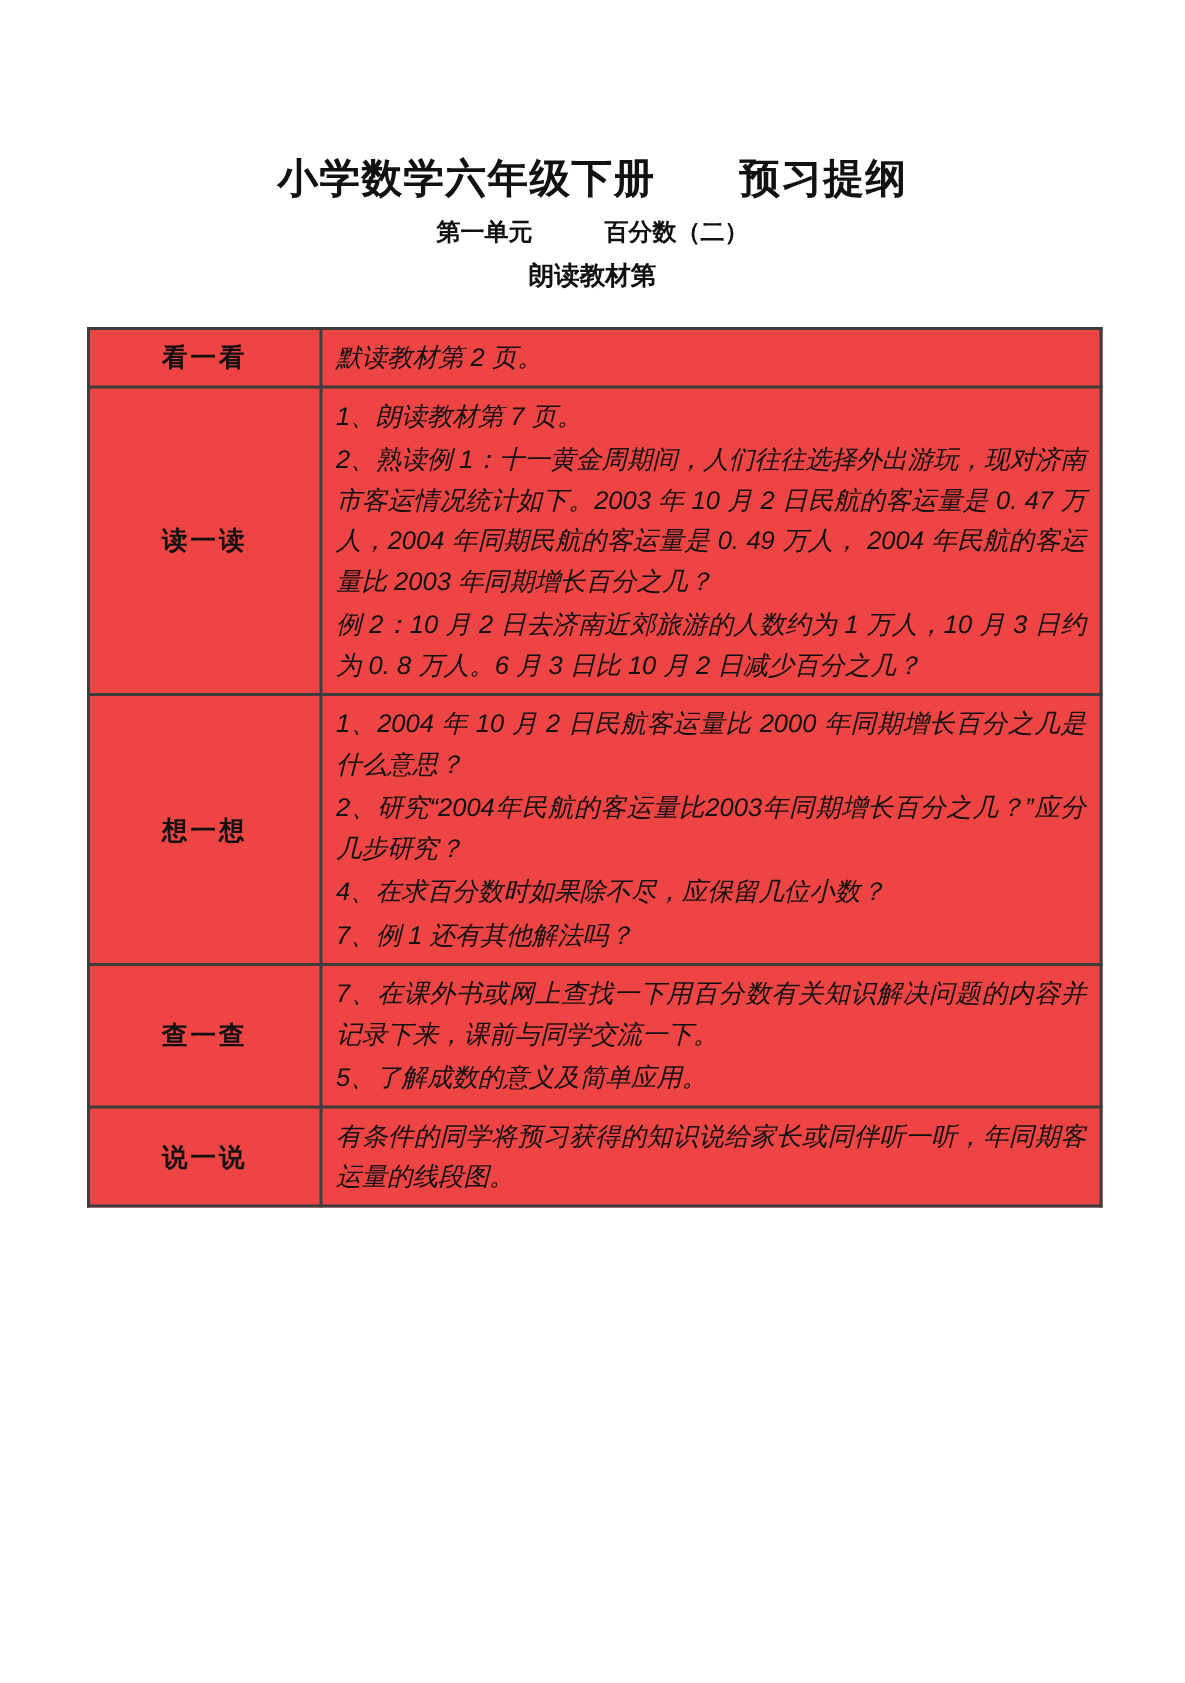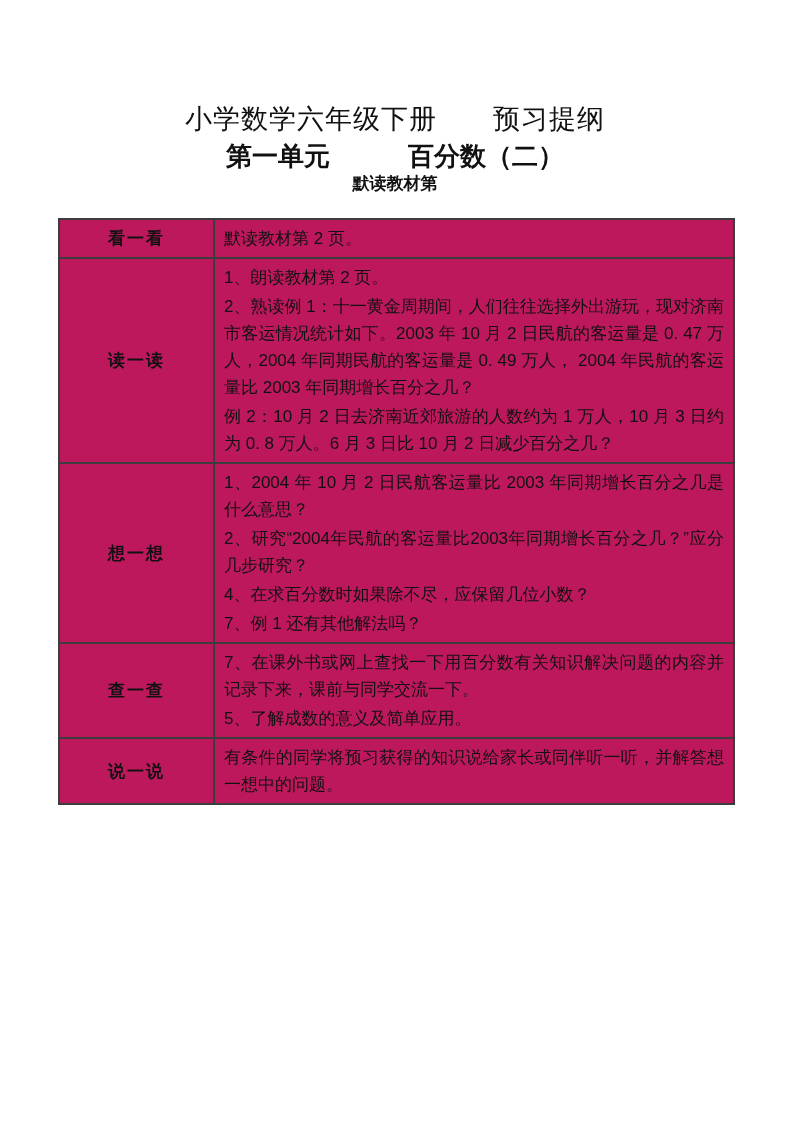--- a/index.html
+++ b/index.html
@@ -19,59 +19,60 @@
     height: 1122px;
     background: #ffffff;
     box-sizing: border-box;
   }
   .header {
     text-align: center;
     padding-top: 102px;
   }
   .title {
     font-size: 27px;
-    font-weight: normal;
+    font-weight: bold;
     letter-spacing: 1px;
     line-height: 34px;
   }
   .subtitle {
-    font-size: 26px;
+    font-size: 16px;
     font-weight: bold;
     margin-top: 8px;
     line-height: 24px;
   }
   .section {
     font-size: 17px;
     font-weight: bold;
     margin-top: 5px;
     line-height: 22px;
   }
   table.study-table {
     border-collapse: collapse;
     table-layout: fixed;
     width: 677px;
     margin: 23px 0 0 58px;
-    background: #be185d;
+    background: #ef4444;
   }
   table.study-table td {
     border: 2px solid #3d3d3d;
     box-sizing: border-box;
   }
   td.label-cell {
     width: 155px;
     text-align: center;
     vertical-align: middle;
     font-weight: bold;
     font-size: 17px;
     letter-spacing: 2px;
     padding: 2px;
   }
   td.content-cell {
     vertical-align: top;
     padding: 3px 9px 3px 9px;
+    font-style: italic;
   }
   td.content-cell p {
     margin: 2px 0;
     font-size: 17px;
     line-height: 27px;
     text-align: justify;
   }
   
   table.study-table tr:nth-child(1) { height: 32px;  }
   table.study-table tr:nth-child(2) { height: 193px; }
@@ -81,56 +82,56 @@
   table.study-table tr:nth-child(6) { height: 151px; }
   table.study-table tr:nth-child(7) { height: 106px; }
 </style>
 </head>
 <body>
 
 <div class="page">
   <div class="header">
     <div class="title">小学数学六年级下册　　预习提纲</div>
     <div class="subtitle">第一单元　　　百分数（二）</div>
-    <div class="section">默读教材第</div>
+    <div class="section">朗读教材第</div>
   </div>
 
   <table class="study-table">
     <tbody id="table-body">
         <tr>
           <td class="label-cell">看一看</td>
           <td class="content-cell">
             <p>默读教材第 2 页。</p>
           </td>
         </tr>
         <tr>
           <td class="label-cell">读一读</td>
           <td class="content-cell">
-            <p>1、朗读教材第 2 页。</p>
+            <p>1、朗读教材第 7 页。</p>
             <p>2、熟读例 1：十一黄金周期间，人们往往选择外出游玩，现对济南市客运情况统计如下。2003 年 10 月 2 日民航的客运量是 0. 47 万人，2004 年同期民航的客运量是 0. 49 万人， 2004 年民航的客运量比 2003 年同期增长百分之几？</p>
             <p>例 2：10 月 2 日去济南近郊旅游的人数约为 1 万人，10 月 3 日约为 0. 8 万人。6 月 3 日比 10 月 2 日减少百分之几？</p>
           </td>
         </tr>
         <tr>
           <td class="label-cell">想一想</td>
           <td class="content-cell">
-            <p>1、2004 年 10 月 2 日民航客运量比 2003 年同期增长百分之几是什么意思？</p>
+            <p>1、2004 年 10 月 2 日民航客运量比 2000 年同期增长百分之几是什么意思？</p>
             <p>2、研究“2004年民航的客运量比2003年同期增长百分之几？”应分几步研究？</p>
             <p>4、在求百分数时如果除不尽，应保留几位小数？</p>
             <p>7、例 1 还有其他解法吗？</p>
           </td>
         </tr>
         <tr>
           <td class="label-cell">查一查</td>
           <td class="content-cell">
             <p>7、在课外书或网上查找一下用百分数有关知识解决问题的内容并记录下来，课前与同学交流一下。</p>
             <p>5、了解成数的意义及简单应用。</p>
           </td>
         </tr>
         <tr>
           <td class="label-cell">说一说</td>
           <td class="content-cell">
-            <p>有条件的同学将预习获得的知识说给家长或同伴听一听，并解答想一想中的问题。</p>
+            <p>有条件的同学将预习获得的知识说给家长或同伴听一听，年同期客运量的线段图。</p>
           </td>
         </tr>
       </tbody>
   </table>
 </div>
 
 </body></html>

